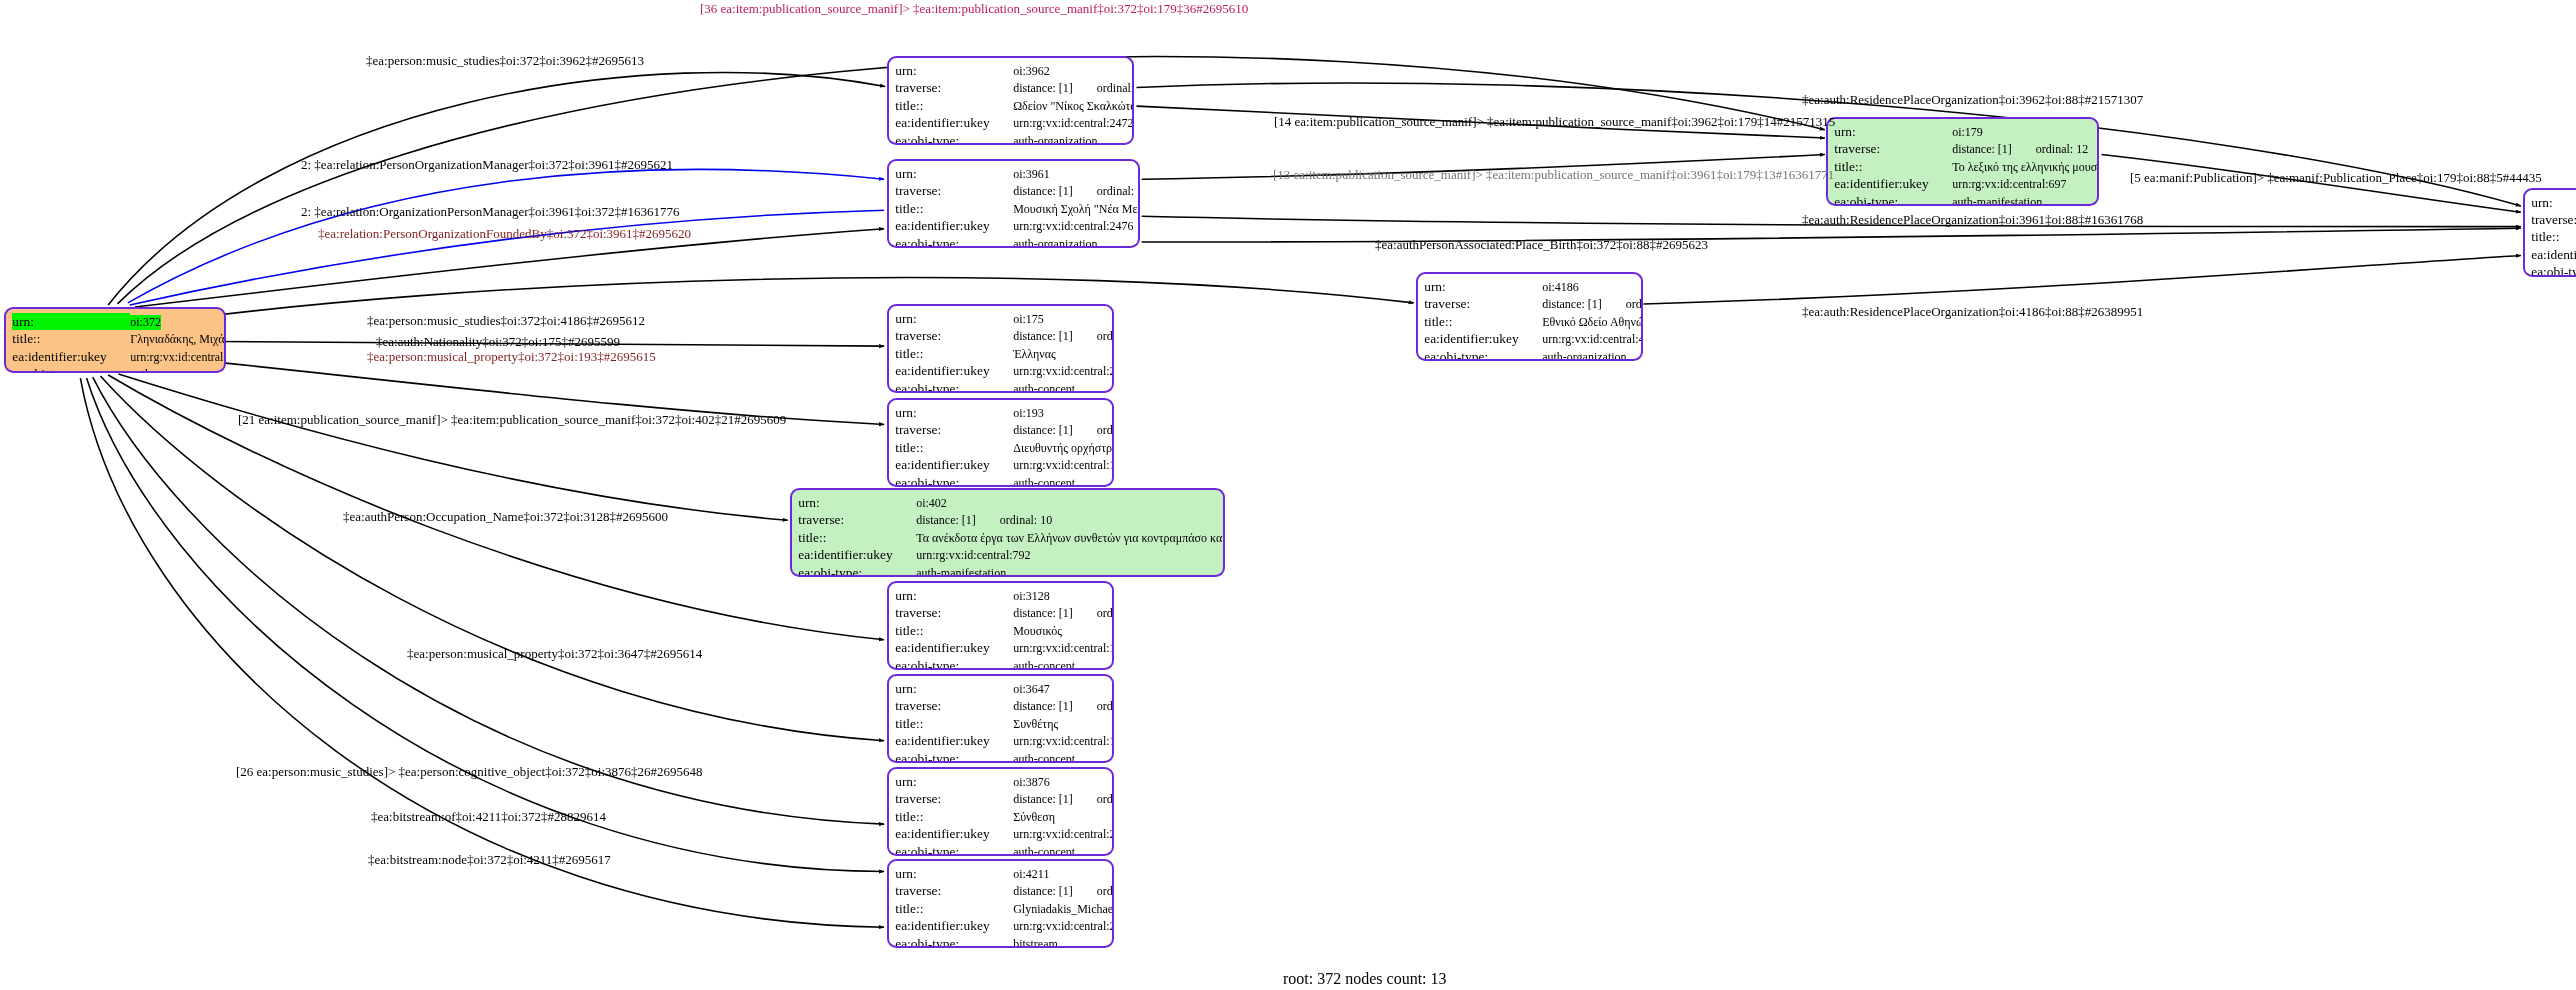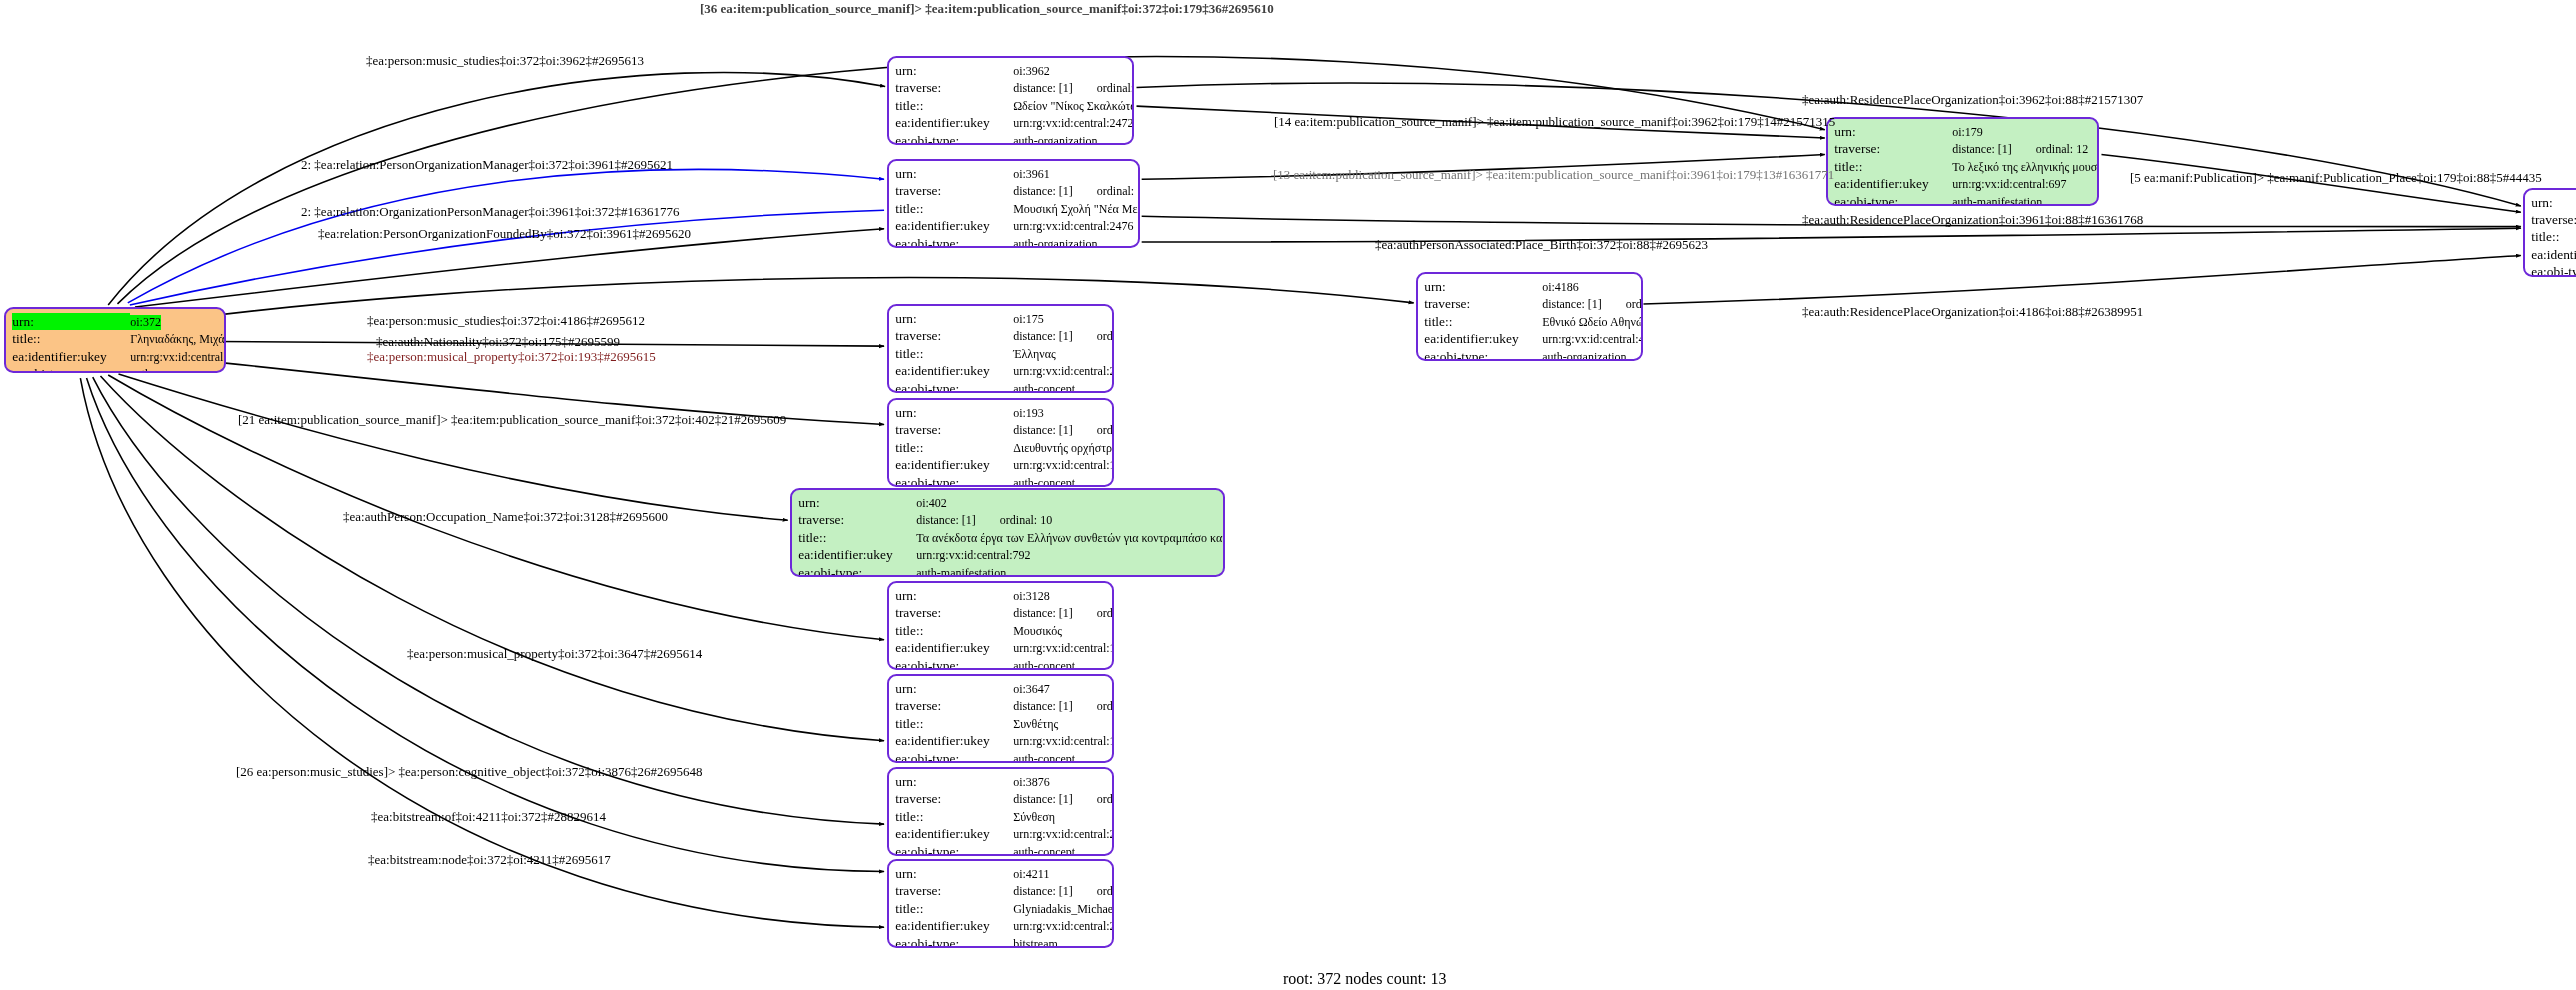--- a/index.html
+++ b/index.html
@@ -381,29 +381,29 @@
           <span class="k">ea:identifier:ukey</span>
           <span class="v">urn:rg:vx:id:central:2473</span>
         </div>
         <div class="row">
           <span class="k">ea:obj-type:</span>
           <span class="v">bitstream</span>
         </div>
       </div>
     </div>
   <div id="label-host">
-      <div class="elabel" style="left: 700px; top: 2.1px; color: #404040; font-weight: bold;">[36 ea:item:publication_source_manif]&gt; ‡ea:item:publication_source_manif‡oi:372‡oi:179‡36#2695610</div>
+      <div class="elabel" style="left: 700px; top: 2.1px; color: #be185d;">[36 ea:item:publication_source_manif]&gt; ‡ea:item:publication_source_manif‡oi:372‡oi:179‡36#2695610</div>
       <div class="elabel" style="left: 366px; top: 54px; color: rgb(0, 0, 0);">‡ea:person:music_studies‡oi:372‡oi:3962‡#2695613</div>
       <div class="elabel" style="left: 1802px; top: 93px; color: rgb(0, 0, 0);">‡ea:auth:ResidencePlaceOrganization‡oi:3962‡oi:88‡#21571307</div>
       <div class="elabel" style="left: 1274px; top: 115px; color: rgb(0, 0, 0);">[14 ea:item:publication_source_manif]&gt; ‡ea:item:publication_source_manif‡oi:3962‡oi:179‡14#21571315</div>
       <div class="elabel" style="left: 301px; top: 158px; color: rgb(0, 0, 0);">2: ‡ea:relation:PersonOrganizationManager‡oi:372‡oi:3961‡#2695621</div>
       <div class="elabel" style="left: 1273px; top: 168px; color: #737373;">[13 ea:item:publication_source_manif]&gt; ‡ea:item:publication_source_manif‡oi:3961‡oi:179‡13#16361771</div>
       <div class="elabel" style="left: 2130px; top: 171px; color: rgb(0, 0, 0);">[5 ea:manif:Publication]&gt; ‡ea:manif:Publication_Place‡oi:179‡oi:88‡5#44435</div>
       <div class="elabel" style="left: 301px; top: 205px; color: rgb(0, 0, 0);">2: ‡ea:relation:OrganizationPersonManager‡oi:3961‡oi:372‡#16361776</div>
-      <div class="elabel" style="left: 318px; top: 227px; color: #000000;">‡ea:relation:PersonOrganizationFoundedBy‡oi:372‡oi:3961‡#2695620</div>
+      <div class="elabel" style="left: 318px; top: 227px; color: #7f1d1d;">‡ea:relation:PersonOrganizationFoundedBy‡oi:372‡oi:3961‡#2695620</div>
       <div class="elabel" style="left: 1375px; top: 238px; color: rgb(0, 0, 0);">‡ea:authPersonAssociated:Place_Birth‡oi:372‡oi:88‡#2695623</div>
       <div class="elabel" style="left: 1802px; top: 213px; color: rgb(0, 0, 0);">‡ea:auth:ResidencePlaceOrganization‡oi:3961‡oi:88‡#16361768</div>
       <div class="elabel" style="left: 367px; top: 290px; color: rgb(0, 0, 0); margin-top: 24px;">‡ea:person:music_studies‡oi:372‡oi:4186‡#2695612</div>
       <div class="elabel" style="left: 376px; top: 335px; color: rgb(0, 0, 0);">‡ea:auth:Nationality‡oi:372‡oi:175‡#2695599</div>
       <div class="elabel" style="left: 1802px; top: 305px; color: rgb(0, 0, 0);">‡ea:auth:ResidencePlaceOrganization‡oi:4186‡oi:88‡#26389951</div>
       <div class="elabel" style="left: 367px; top: 350px; color: #7f1d1d; text-align: right;">‡ea:person:musical_property‡oi:372‡oi:193‡#2695615</div>
       <div class="elabel" style="left: 238px; top: 413px; color: rgb(0, 0, 0);">[21 ea:item:publication_source_manif]&gt; ‡ea:item:publication_source_manif‡oi:372‡oi:402‡21#2695609</div>
       <div class="elabel" style="left: 343px; top: 510px; color: rgb(0, 0, 0);">‡ea:authPerson:Occupation_Name‡oi:372‡oi:3128‡#2695600</div>
       <div class="elabel" style="left: 359px; top: 647px; color: rgb(0, 0, 0); margin-left: 48px;">‡ea:person:musical_property‡oi:372‡oi:3647‡#2695614</div>
       <div class="elabel" style="left: 228px; top: 765px; color: rgb(0, 0, 0); margin-left: 8px;">[26 ea:person:music_studies]&gt; ‡ea:person:cognitive_object‡oi:372‡oi:3876‡26#2695648</div>

